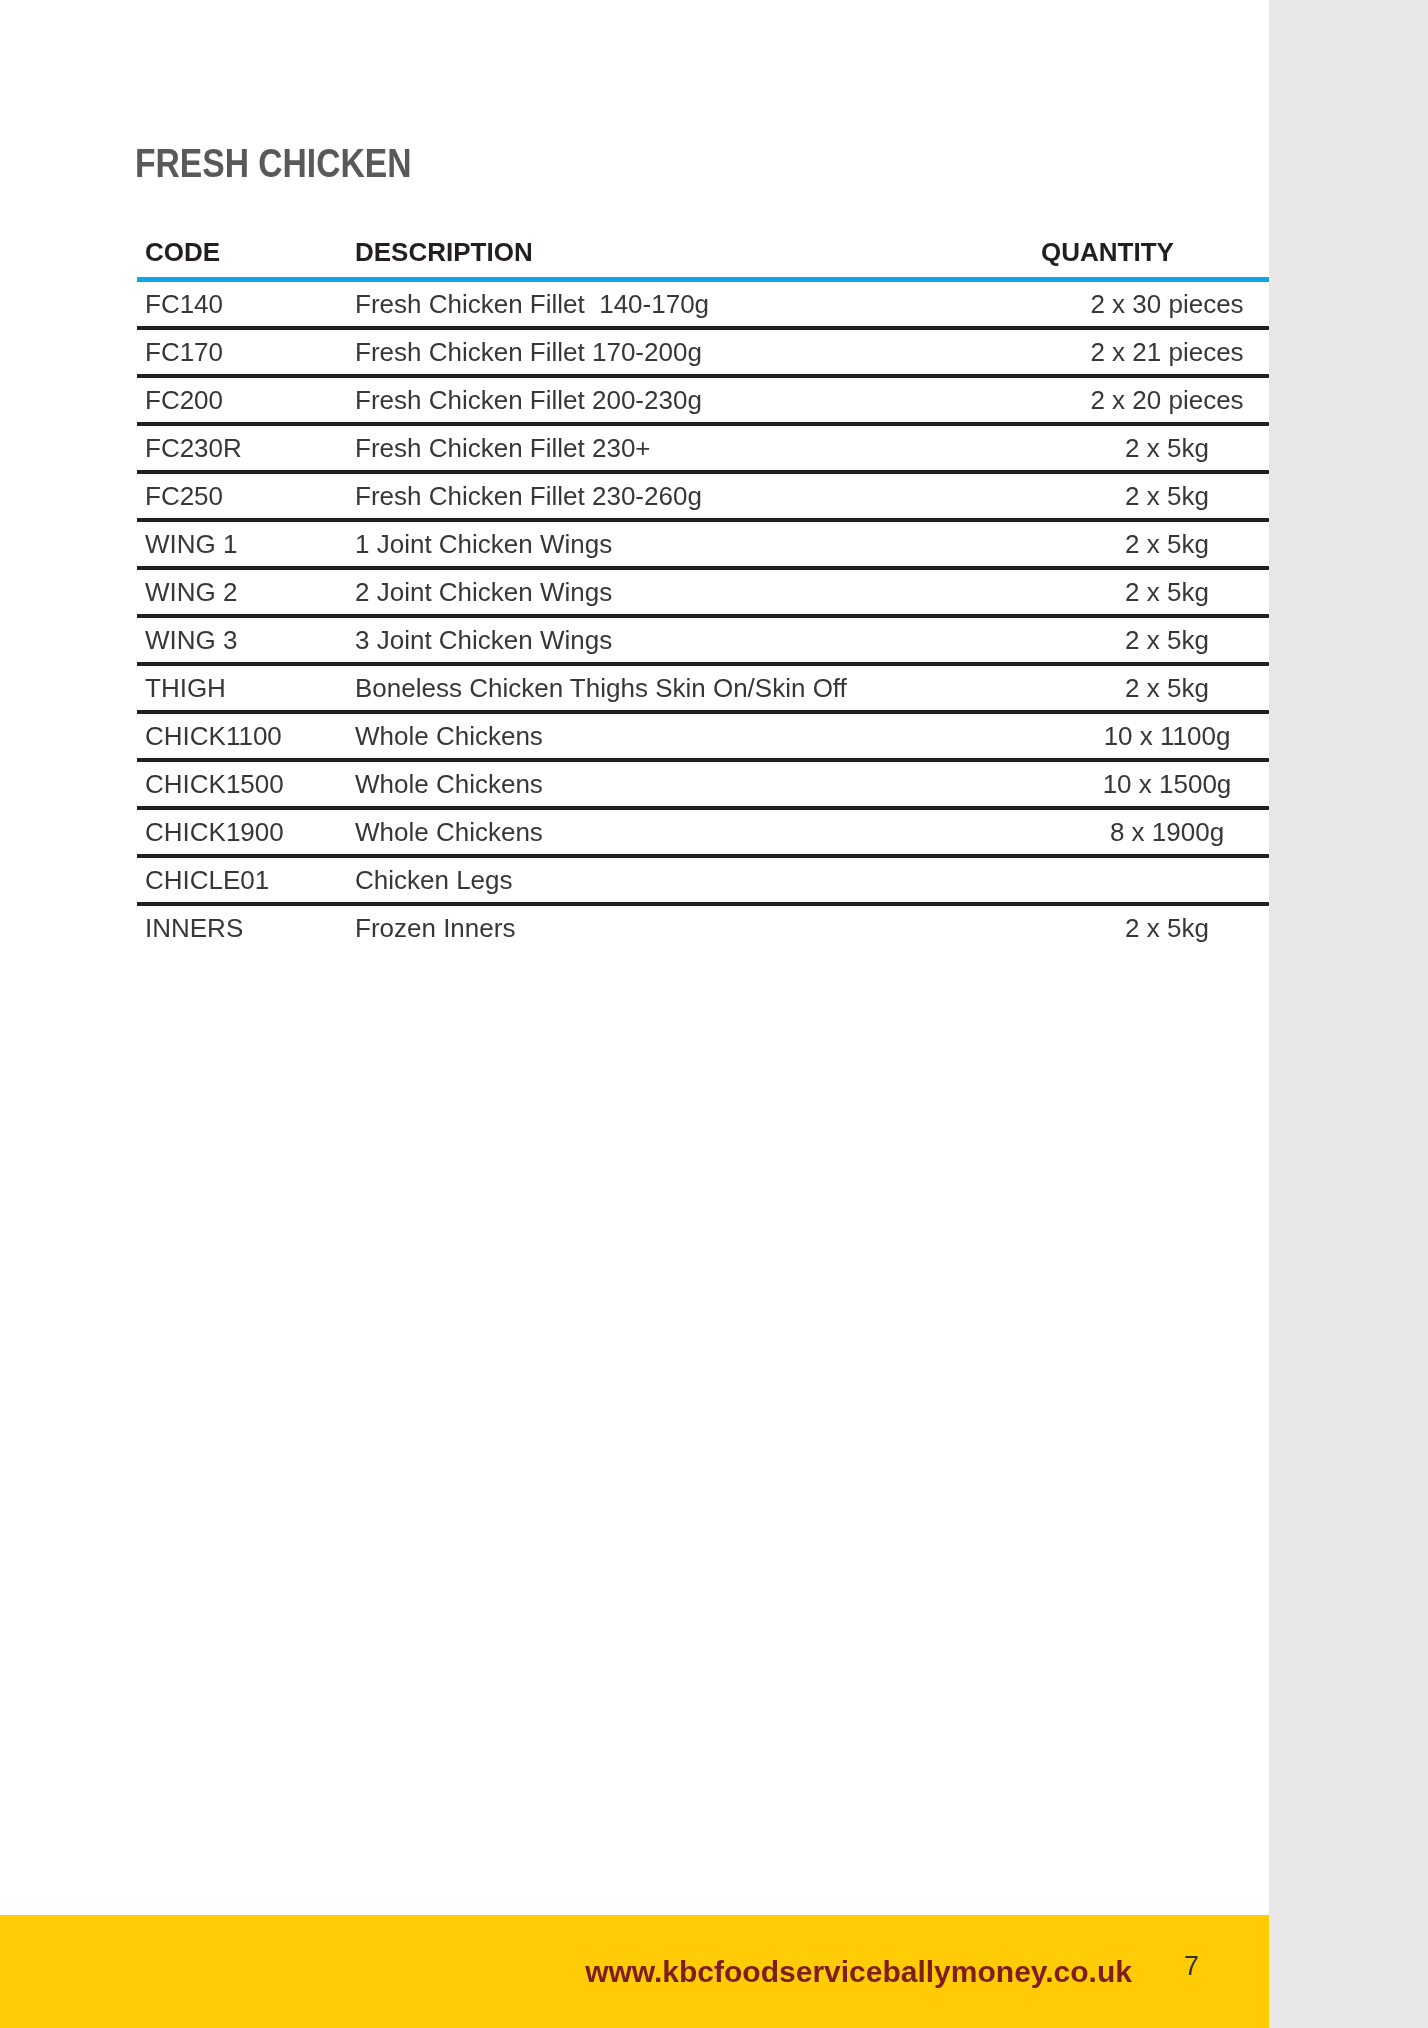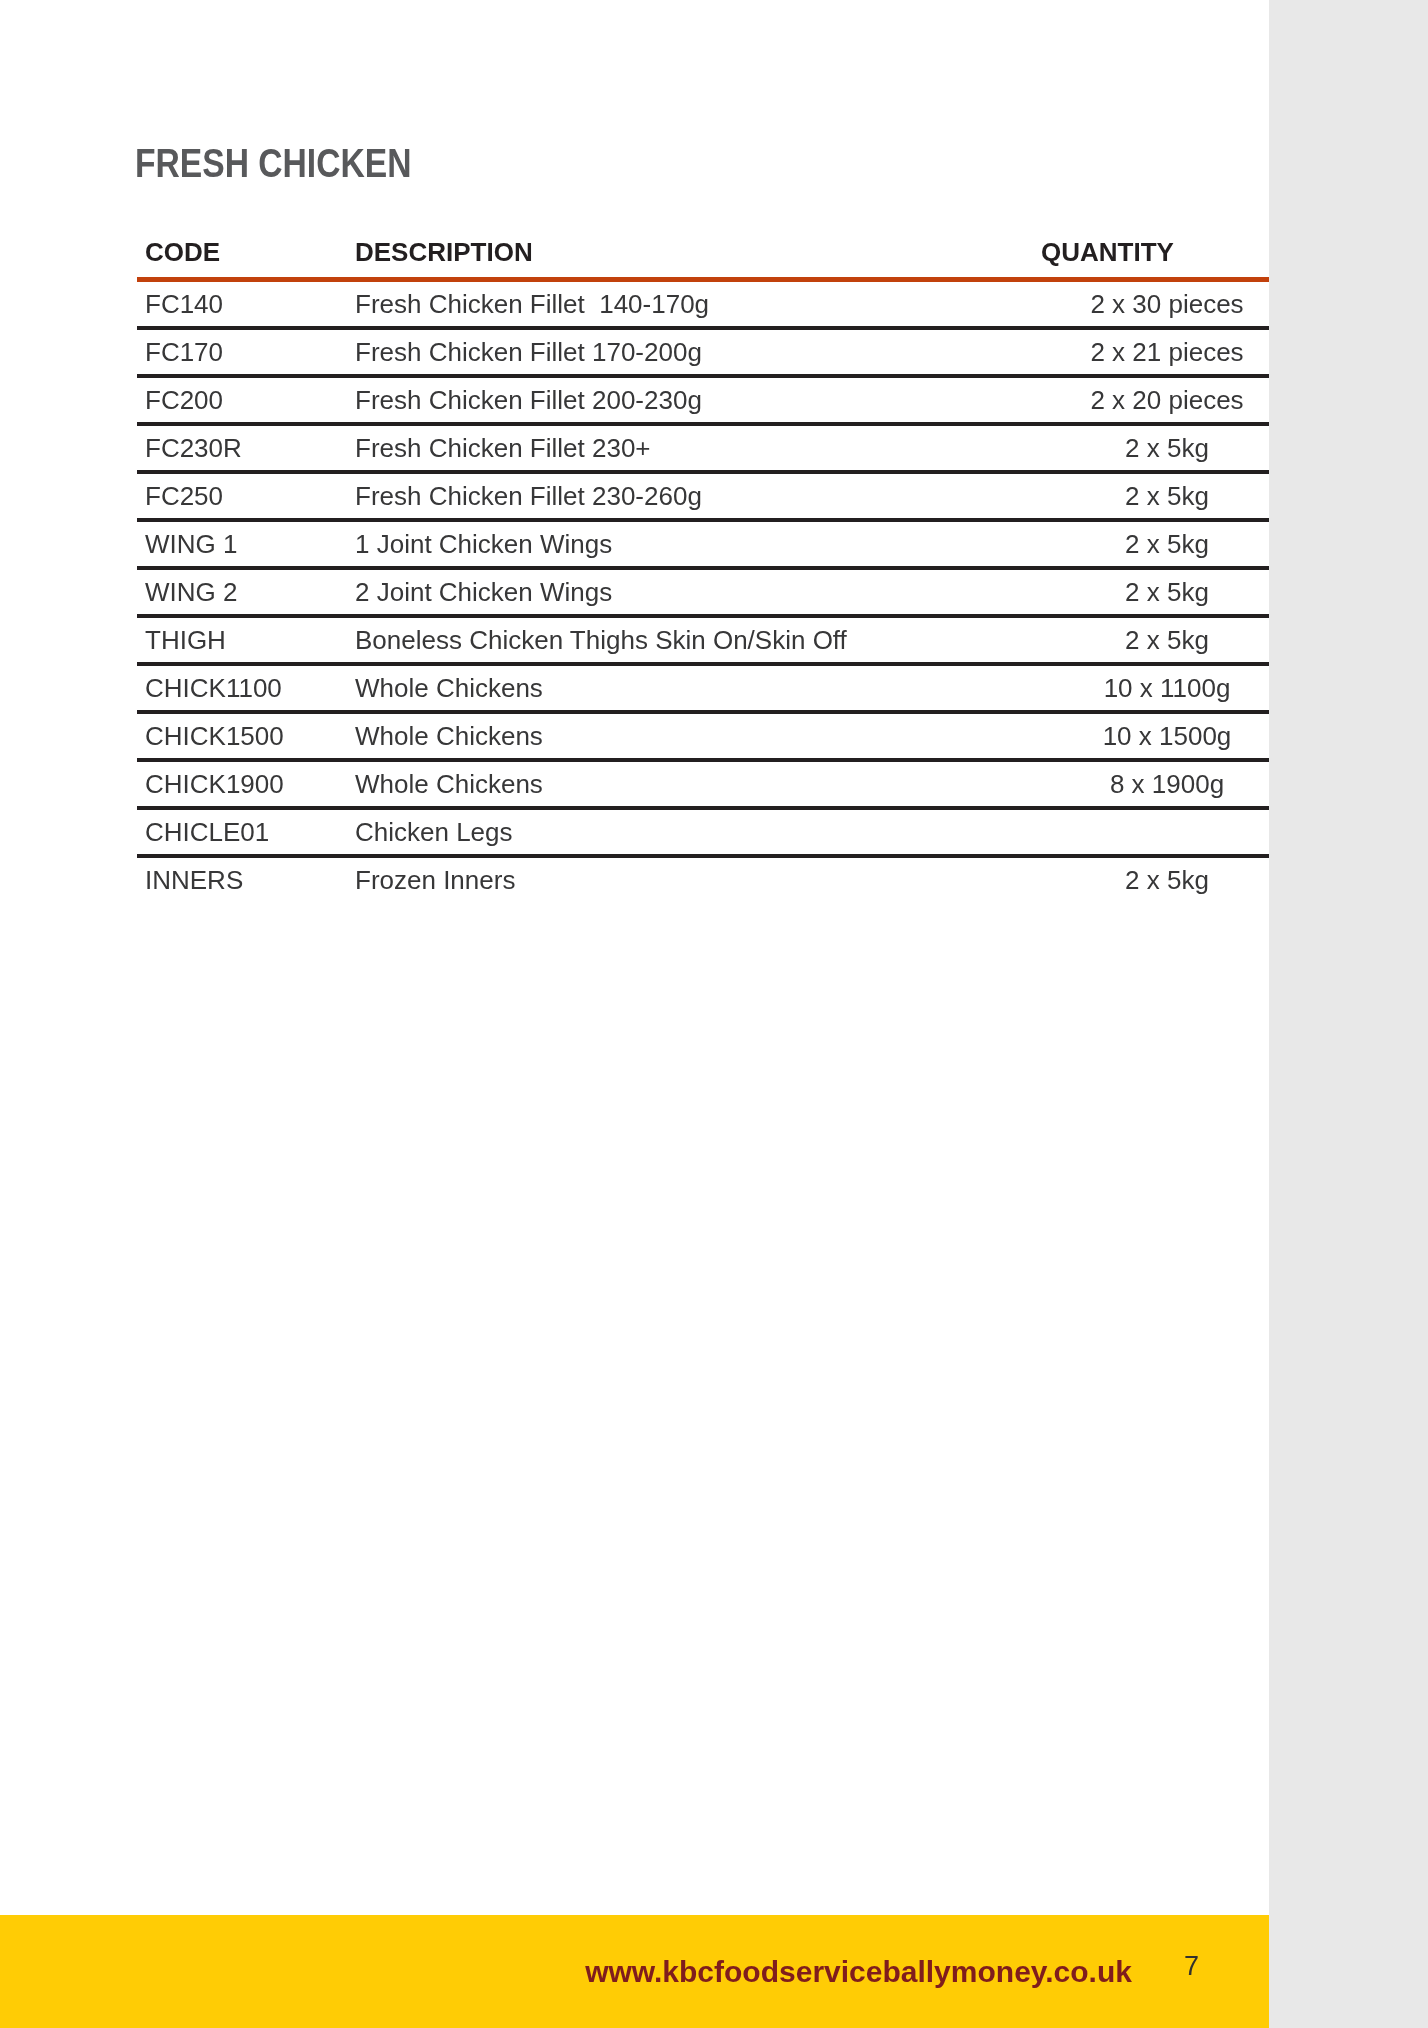--- a/index.html
+++ b/index.html
@@ -40,21 +40,21 @@
   table.product-table col.c-desc { width: 686px; }
   table.product-table col.c-qty  { width: 252px; }
   table.product-table th {
     font-size: 26px;
     font-weight: bold;
     color: #231F20;
     text-align: left;
     vertical-align: bottom;
     height: 38px;
     padding: 0 0 9px 0;
-    border-bottom: 5px solid #c2410c;
+    border-bottom: 5px solid #0ea5e9;
     transform: none;
   }
   table.product-table th.h-code { padding-left: 8px; }
   table.product-table th.h-qty  { text-align: left; }
   table.product-table td {
     font-size: 26px;
     height: 44px;
     padding: 0;
     vertical-align: middle;
     border-bottom: 4px solid #231F20;
@@ -141,20 +141,25 @@
       <td class="cell-code">WING 1</td>
       <td class="cell-desc">1 Joint Chicken Wings</td>
       <td class="cell-qty">2 x 5kg</td>
     </tr>
           <tr>
       <td class="cell-code">WING 2</td>
       <td class="cell-desc">2 Joint Chicken Wings</td>
       <td class="cell-qty">2 x 5kg</td>
     </tr>
           <tr>
+      <td class="cell-code">WING 3</td>
+      <td class="cell-desc">3 Joint Chicken Wings</td>
+      <td class="cell-qty">2 x 5kg</td>
+    </tr>
+          <tr>
       <td class="cell-code">THIGH</td>
       <td class="cell-desc">Boneless Chicken Thighs Skin On/Skin Off</td>
       <td class="cell-qty">2 x 5kg</td>
     </tr>
           <tr>
       <td class="cell-code">CHICK1100</td>
       <td class="cell-desc">Whole Chickens</td>
       <td class="cell-qty">10 x 1100g</td>
     </tr>
           <tr>

